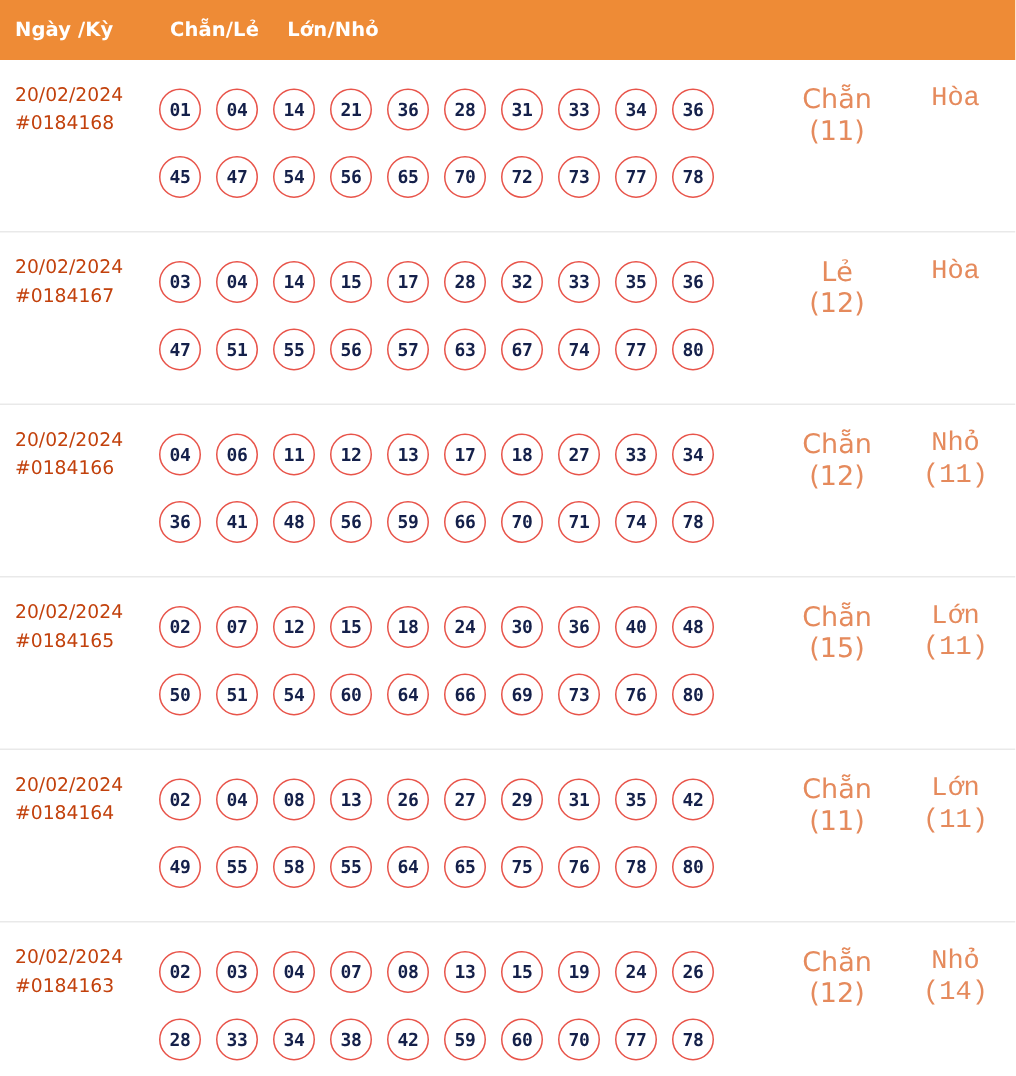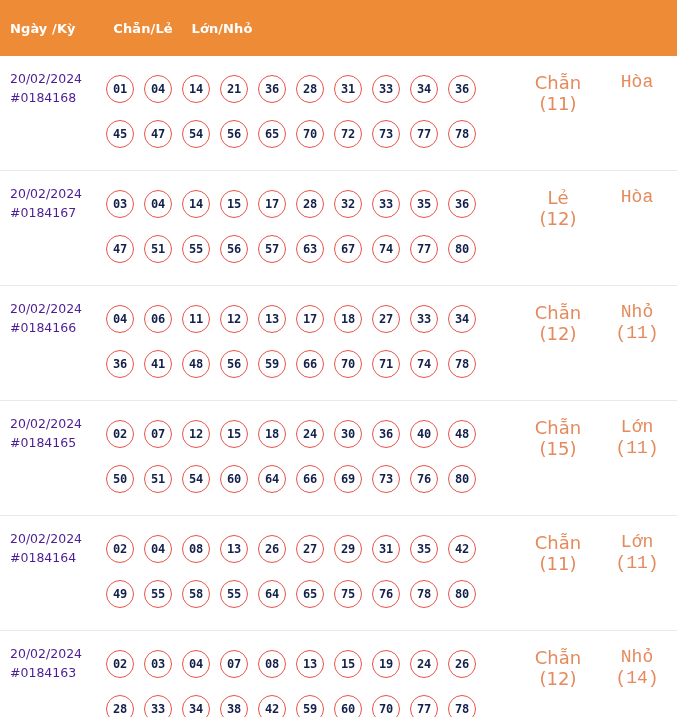--- a/index.html
+++ b/index.html
@@ -17,21 +17,21 @@
 
   .table-wrap {
     width: 677px;
     height: 717px;
     position: relative;
     background: #fff;
   }
 
   
   .thead {
-    height: 56px;
+    height: 40px;
     background: #ee8b36;
     display: flex;
     align-items: center;
     box-sizing: border-box;
   }
   .th {
     color: #ffffff;
     font-size: 13px;
     font-weight: bold;
     letter-spacing: 0.1px;
@@ -55,21 +55,21 @@
 
   .cell-date {
     width: 104px;
     padding-left: 10px;
     box-sizing: border-box;
     padding-top: 3px;
   }
   .cell-date .d-date,
   .cell-date .d-issue {
     display: block;
-    color: #4c1d95;
+    color: #c2410c;
     font-size: 12.5px;
     line-height: 19px;
     white-space: nowrap;
   }
 
   .cell-result {
     flex: 1 1 auto;
     padding-left: 2px;
     box-sizing: border-box;
   }

